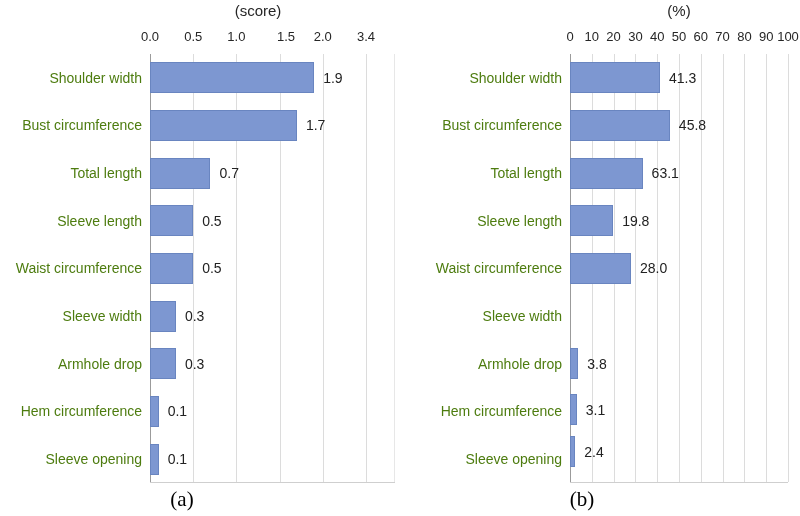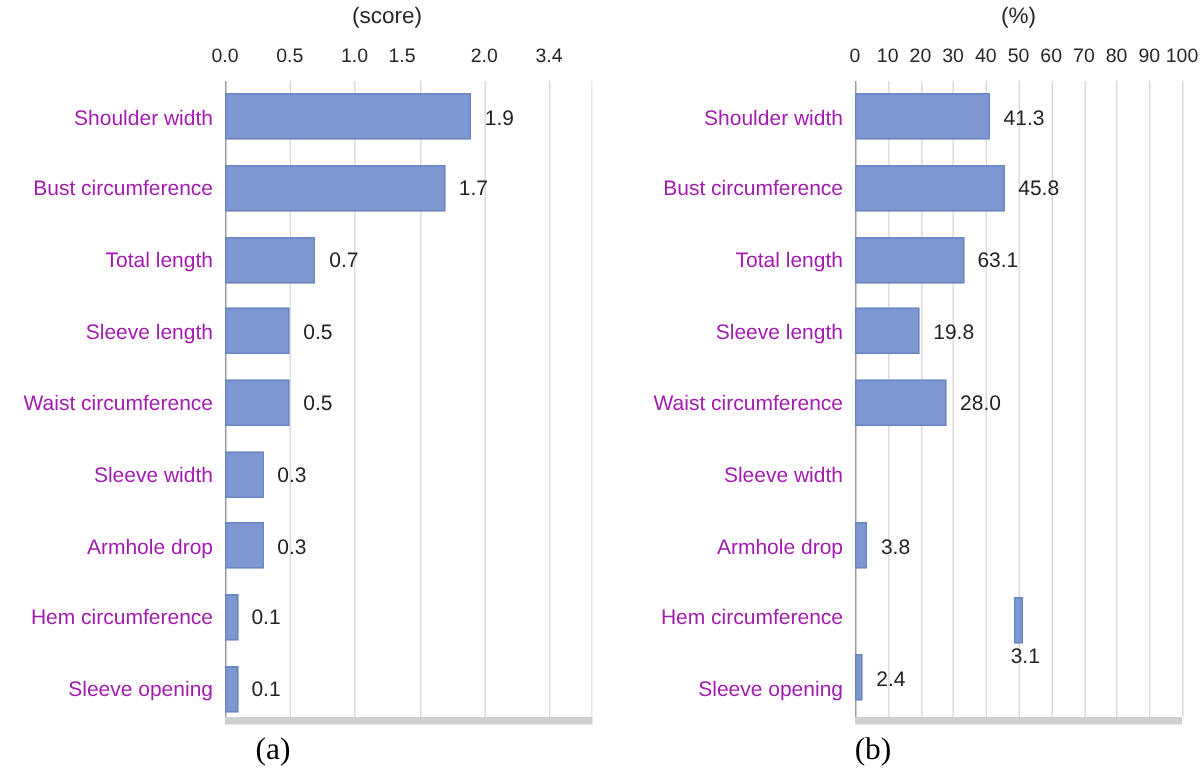--- a/index.html
+++ b/index.html
@@ -40,21 +40,21 @@
     position: absolute;
     top: 0;
     transform: translateX(-50%);
     font-size: 13px;
     color: #262626;
     white-space: nowrap;
   }
   .plot {
     position: absolute;
     box-sizing: border-box;
-    border-bottom: 5px solid #b91c1c;
+    border-bottom: 1px solid #b91c1c;
   }
   .gridline {
     position: absolute;
     top: 0;
     bottom: 0;
     width: 1px;
     background: #dcdcdc;
   }
   .gridline.axisline { background: #9b9b9b; }
   .gridline.faint    { background: #e7e7e7; }
@@ -78,21 +78,21 @@
     white-space: nowrap;
   }
   .labels { position: absolute; top: 0; left: 0; }
   .cat-label {
     position: absolute;
     display: flex;
     align-items: center;
     justify-content: flex-end;
     text-align: right;
     font-size: 14px;
-    color: #a21caf;
+    color: #4d7c0f;
     white-space: nowrap;
   }
   .caption {
     position: absolute;
     top: 487px;
     transform: translateX(-50%);
     font-family: "Liberation Serif", serif;
     font-size: 21px;
     color: #000000;
     white-space: nowrap;
@@ -102,21 +102,21 @@
 <body>
 
 <div class="figure">
 
   <section class="chart left" id="chart-0">
     <div class="title" style="left: 150px; width: 216px;">(score)</div>
     <div class="ticks">
         <span class="tick" style="left: 150px;">0.0</span>
         <span class="tick" style="left: 193.2px;">0.5</span>
         <span class="tick" style="left: 236.4px;">1.0</span>
-        <span class="tick" style="left: 268px;">1.5</span>
+        <span class="tick" style="left: 286px;">1.5</span>
         <span class="tick" style="left: 322.8px;">2.0</span>
         <span class="tick" style="left: 366px;">3.4</span>
       </div>
     <div class="labels">
         <div class="cat-label" style="left: 0px; width: 142px; top: 54px; height: 47.6667px;">Shoulder width</div>
         <div class="cat-label" style="left: 0px; width: 142px; top: 101.667px; height: 47.6667px;">Bust circumference</div>
         <div class="cat-label" style="left: 0px; width: 142px; top: 149.333px; height: 47.6667px;">Total length</div>
         <div class="cat-label" style="left: 0px; width: 142px; top: 197px; height: 47.6667px;">Sleeve length</div>
         <div class="cat-label" style="left: 0px; width: 142px; top: 244.667px; height: 47.6667px;">Waist circumference</div>
         <div class="cat-label" style="left: 0px; width: 142px; top: 292.333px; height: 47.6667px;">Sleeve width</div>
@@ -227,21 +227,21 @@
           <span class="val">19.8</span>
         </div>
         <div class="row" style="top: 190.667px; height: 47.6667px;">
           <div class="bar" style="width: 61.04px; background: rgb(125, 151, 209);"></div>
           <span class="val">28.0</span>
         </div>
         <div class="row" style="top: 286px; height: 47.6667px;">
           <div class="bar" style="width: 8.284px; background: rgb(125, 151, 209);"></div>
           <span class="val">3.8</span>
         </div>
-        <div class="row" style="top: 344px; height: 47.6667px; flex-direction: column;">
+        <div class="row" style="top: 332px; height: 47.6667px;">
           <div class="bar" style="width: 6.758px; background: rgb(125, 151, 209);"></div>
           <span class="val">3.1</span>
         </div>
         <div class="row" style="top: 374px; height: 47.6667px;">
           <div class="bar" style="width: 5.232px; background: rgb(125, 151, 209);"></div>
           <span class="val">2.4</span>
         </div>
       </div>
     <div class="caption" style="left: 182px;">(b)</div>
   </section>

